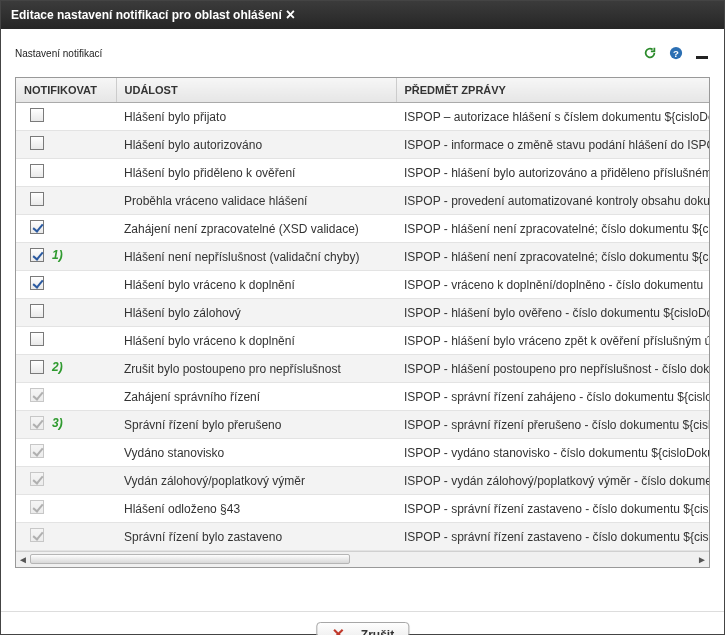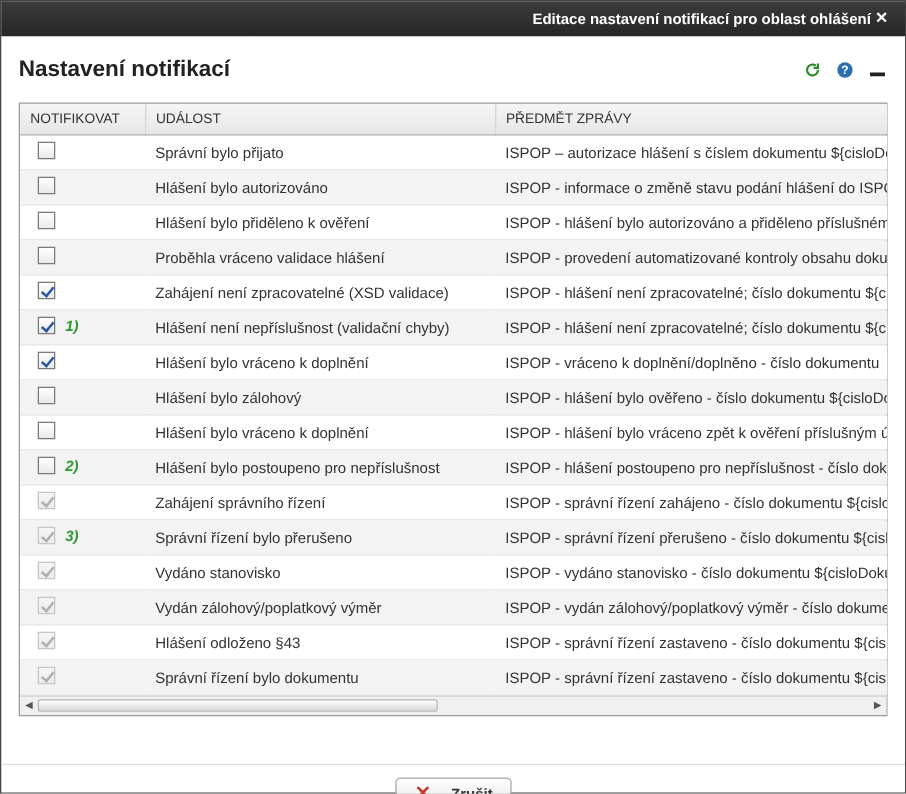--- a/index.html
+++ b/index.html
@@ -22,21 +22,21 @@
   .titlebar {
     background: linear-gradient(#3b3b3b, #262626);
     color: #fff;
     height: 28px;
     line-height: 28px;
     padding: 0 10px;
     font-size: 12px;
     font-weight: bold;
     display: flex;
     align-items: center;
-    justify-content: flex-end;
+    justify-content: flex-start;
   }
   .titlebar .close {
     color: #fff;
     font-size: 16px;
     cursor: pointer;
     padding: 0 4px;
     line-height: 1;
   }
   .content {
     flex: 1;
@@ -47,22 +47,22 @@
   }
   .section-header {
     display: flex;
     align-items: center;
     justify-content: space-between;
     margin-bottom: 10px;
     padding: 2px 0 6px 0;
   }
   .section-header h2 {
     margin: 0;
-    font-size: 18px;
-    font-weight: bold;
+    font-size: 10px;
+    font-weight: normal;
     color: #222;
   }
   .section-header .header-icons {
     display: flex;
     align-items: center;
     gap: 10px;
   }
   .section-header .icon {
     width: 16px; height: 16px;
     display: inline-flex;
@@ -88,21 +88,21 @@
     border-collapse: collapse;
     width: 900px;
     table-layout: fixed;
   }
   thead th {
     background: linear-gradient(#f6f6f6, #e6e6e6);
     border-bottom: 1px solid #aaa;
     border-right: 1px solid #ccc;
     text-align: left;
     font-size: 11px;
-    font-weight: normal;
+    font-weight: bold;
     color: #333;
     padding: 6px 8px;
     position: relative;
   }
   thead th:last-child { border-right: none; }
   .col-notify { width: 100px; }
   .col-event  { width: 280px; }
   .col-subj   { width: 520px; }
   tbody td {
     border-bottom: 1px solid #e3e3e3;
@@ -262,21 +262,21 @@
               <span>PŘEDMĚT ZPRÁVY</span>
               
             </th>
           </tr>
         </thead>
         <tbody id="rows">
             <tr>
               <td class="notify-cell"><span class="cb-wrap">
                   <span class="cb"></span>
                 </span></td>
-              <td>Správní bylo přijato</td>
+              <td>Hlášení bylo přijato</td>
               <td>ISPOP – autorizace hlášení s číslem dokumentu ${cisloDokumentu}</td>
             </tr>
             <tr>
               <td class="notify-cell"><span class="cb-wrap">
                   <span class="cb"></span>
                 </span></td>
               <td>Hlášení bylo autorizováno</td>
               <td>ISPOP - informace o změně stavu podání hlášení do ISPOP</td>
             </tr>
             <tr>
@@ -327,21 +327,21 @@
                   <span class="cb"></span>
                 </span></td>
               <td>Hlášení bylo vráceno k doplnění</td>
               <td>ISPOP - hlášení bylo vráceno zpět k ověření příslušným ú</td>
             </tr>
             <tr>
               <td class="notify-cell"><span class="cb-wrap">
                   <span class="cb"></span>
                   <span class="annot">2)</span>
                 </span></td>
-              <td>Hlášení bylo postoupeno pro nepříslušnost</td>
+              <td>Zrušit bylo postoupeno pro nepříslušnost</td>
               <td>ISPOP - hlášení postoupeno pro nepříslušnost - číslo dokumentu</td>
             </tr>
             <tr>
               <td class="notify-cell"><span class="cb-wrap">
                   <span class="cb checked disabled"></span>
                 </span></td>
               <td>Zahájení správního řízení</td>
               <td>ISPOP - správní řízení zahájeno - číslo dokumentu ${cisloDokumentu}</td>
             </tr>
             <tr>
@@ -370,21 +370,21 @@
               <td class="notify-cell"><span class="cb-wrap">
                   <span class="cb checked disabled"></span>
                 </span></td>
               <td>Hlášení odloženo §43</td>
               <td>ISPOP - správní řízení zastaveno - číslo dokumentu ${cisloDokumentu}</td>
             </tr>
             <tr>
               <td class="notify-cell"><span class="cb-wrap">
                   <span class="cb checked disabled"></span>
                 </span></td>
-              <td>Správní řízení bylo dokumentu</td>
+              <td>Správní řízení bylo zastaveno</td>
               <td>ISPOP - správní řízení zastaveno - číslo dokumentu ${cisloDokumentu}</td>
             </tr>
           </tbody>
       </table>
       <div class="hscroll-bar">
         <span class="hscroll-arrow left">◄</span>
         <div class="hscroll-handle"></div>
         <span class="hscroll-arrow right">►</span>
       </div>
     </div>

